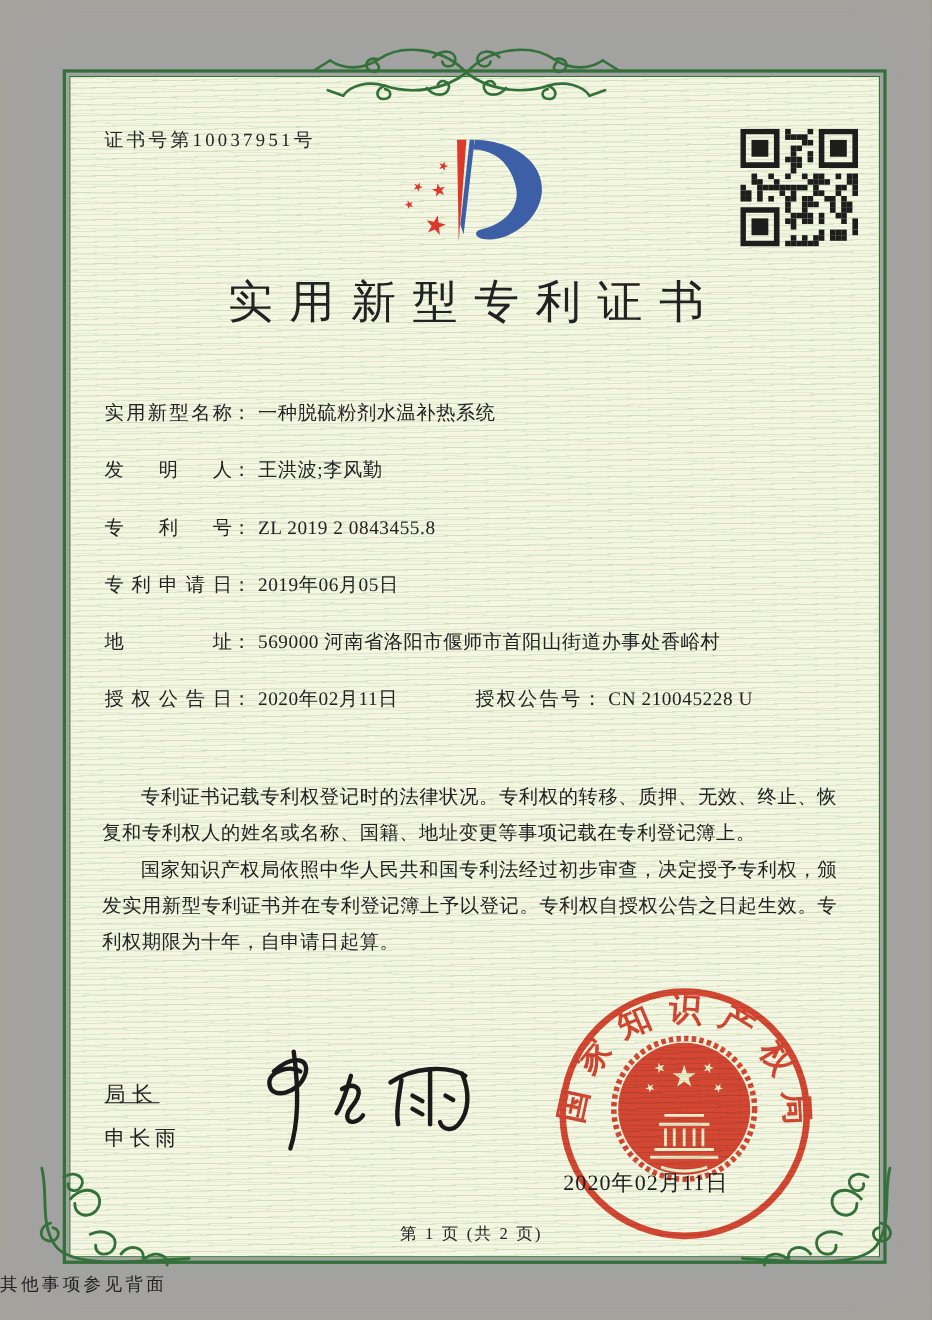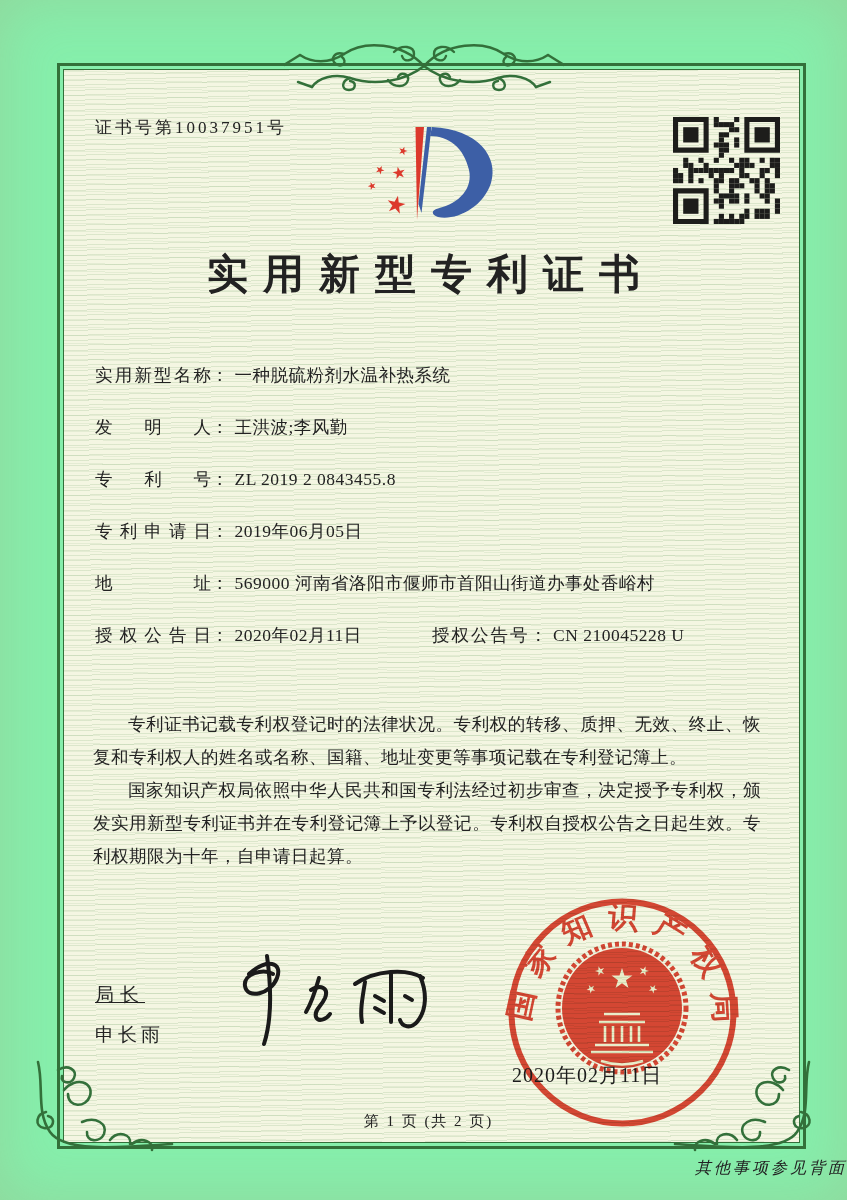--- a/index.html
+++ b/index.html
@@ -5,21 +5,21 @@
   :root{
     --green:#33703a;
     --seal-red:#dc3928;
     --logo-blue:#3d5fa6;
     --logo-red:#dc392c;
     --ink:#222222;
   }
   html,body{margin:0;padding:0;background:#888;}
   .page{
     position:relative;width:847px;height:1200px;margin:0 auto;
-    background:#86efac;overflow:hidden;
+    background:#a3a3a3;overflow:hidden;
     font-family:"Liberation Serif","DejaVu Serif",serif;color:var(--ink);
     box-shadow:inset 0 0 60px rgba(170,160,120,.30);
   }
   
   .frame{position:absolute;left:57px;top:63px;width:743px;height:1080px;
     border:3px solid var(--green);z-index:1;}
   .frame-inner{position:absolute;inset:3px;border:1px solid var(--green);
     background:
       repeating-linear-gradient(178.6deg, rgba(120,168,110,.20) 0 1px, transparent 1px 5px),
       repeating-linear-gradient(181.2deg, rgba(120,168,110,.13) 0 1px, transparent 1px 8px),
@@ -27,21 +27,21 @@
   .ornament{position:absolute;z-index:2;pointer-events:none;}
   .orn-top{left:50%;top:36px;transform:translateX(-50%);}
   .orn-bl{left:24px;top:1060px;}
   .orn-br{left:673px;top:1060px;transform:scaleX(-1);}
   
   .cert-no{position:absolute;left:95px;top:116px;z-index:2;
     font-size:17px;letter-spacing:3px;}
   .logo{position:absolute;left:352px;top:110px;z-index:2;}
   .qr{position:absolute;left:673px;top:117px;z-index:2;}
   .title{position:absolute;left:0;top:247px;width:100%;z-index:2;
-    text-align:center;font-size:41px;font-weight:bold;
+    text-align:center;font-size:41px;font-weight:normal;
     letter-spacing:15px;padding-left:15px;box-sizing:border-box;}
   
   .fields{position:absolute;left:95px;top:363px;width:670px;z-index:2;
     display:flex;flex-direction:column;gap:28px;font-size:17.5px;}
   .field-row{position:relative;line-height:24px;white-space:nowrap;}
   .field-label{display:inline-block;width:116px;text-align:justify;text-align-last:justify;}
   .colon{display:inline-block;margin-right:6px;}
   .field-value{letter-spacing:.5px;}
   .grant-pair2{position:absolute;left:337px;top:0;}
   .grant-pair2 .field-label{width:auto;text-align-last:auto;letter-spacing:2px;}
@@ -53,21 +53,21 @@
   .sig-title{position:absolute;left:95px;top:982px;z-index:2;font-size:19px;letter-spacing:6px;text-decoration:underline;}
   .sig-name{position:absolute;left:95px;top:1022px;z-index:2;font-size:19px;letter-spacing:4px;}
   .signature{position:absolute;left:215px;top:950px;z-index:2;}
   .seal{position:absolute;left:505px;top:895px;z-index:3;opacity:.92;mix-blend-mode:multiply;}
   .seal-date{position:absolute;left:512px;top:1062px;z-index:4;
     font-size:20px;letter-spacing:1px;color:#1c1c1c;white-space:nowrap;}
   
   .page-info{position:absolute;left:57px;top:1112px;width:743px;z-index:2;
     text-align:center;font-size:15px;letter-spacing:2px;}
   .back-note{position:absolute;left:0;top:1158px;width:100%;z-index:2;
-    text-align:right;font-size:16px;letter-spacing:3px;font-style:italic;}
+    text-align:left;font-size:16px;letter-spacing:3px;}
   svg .green-line{stroke:var(--green);fill:none;stroke-linecap:round;}
 </style>
 </head>
 <body>
 
 <div class="page">
 
   <div class="frame">
     <div class="frame-inner"></div>
   </div>

